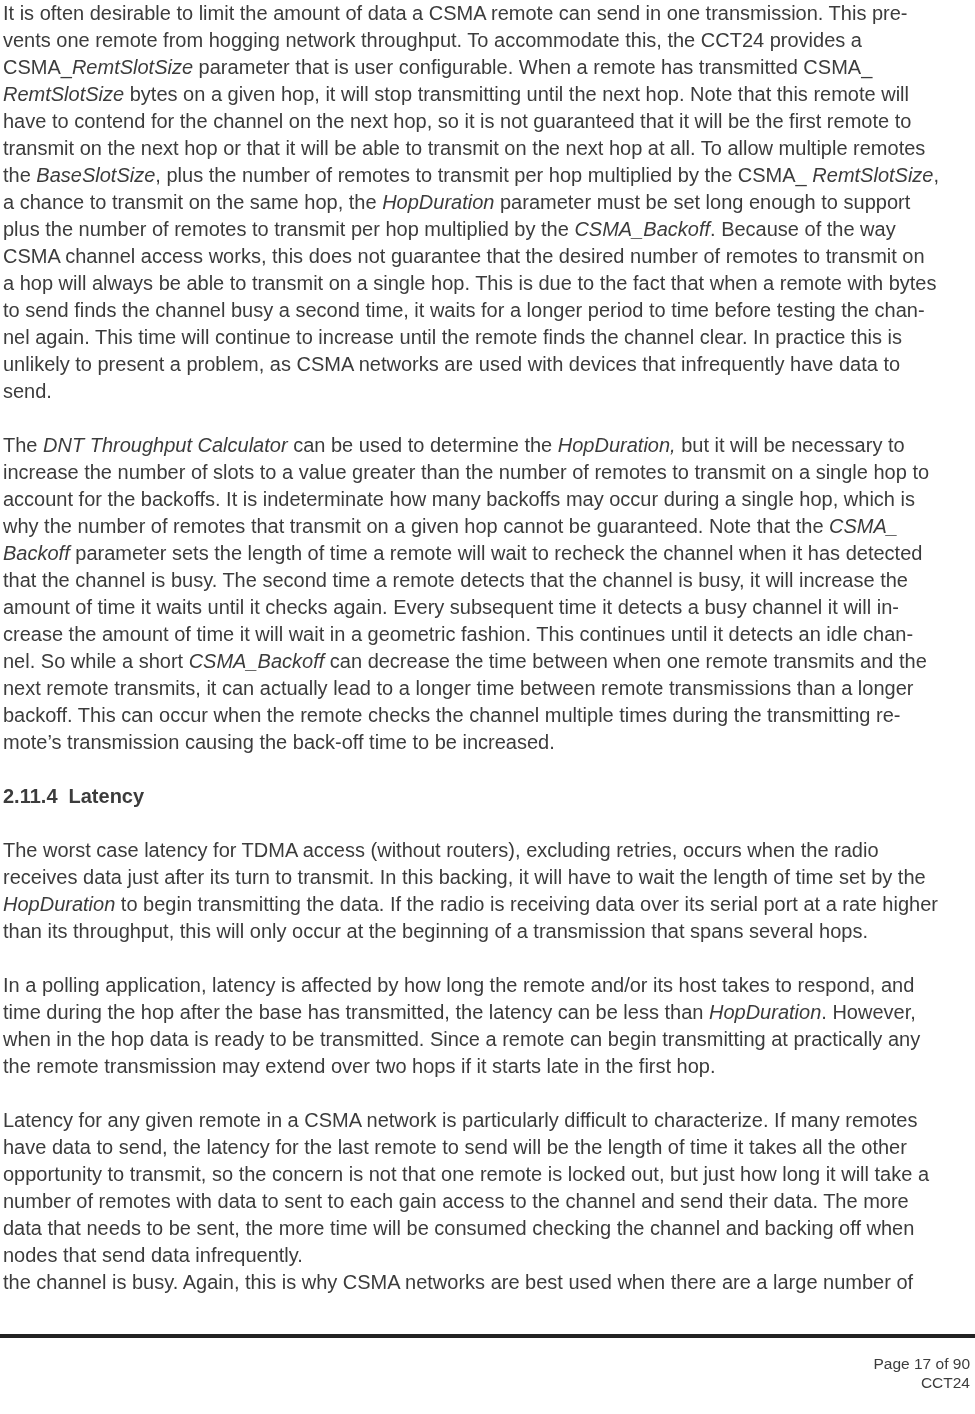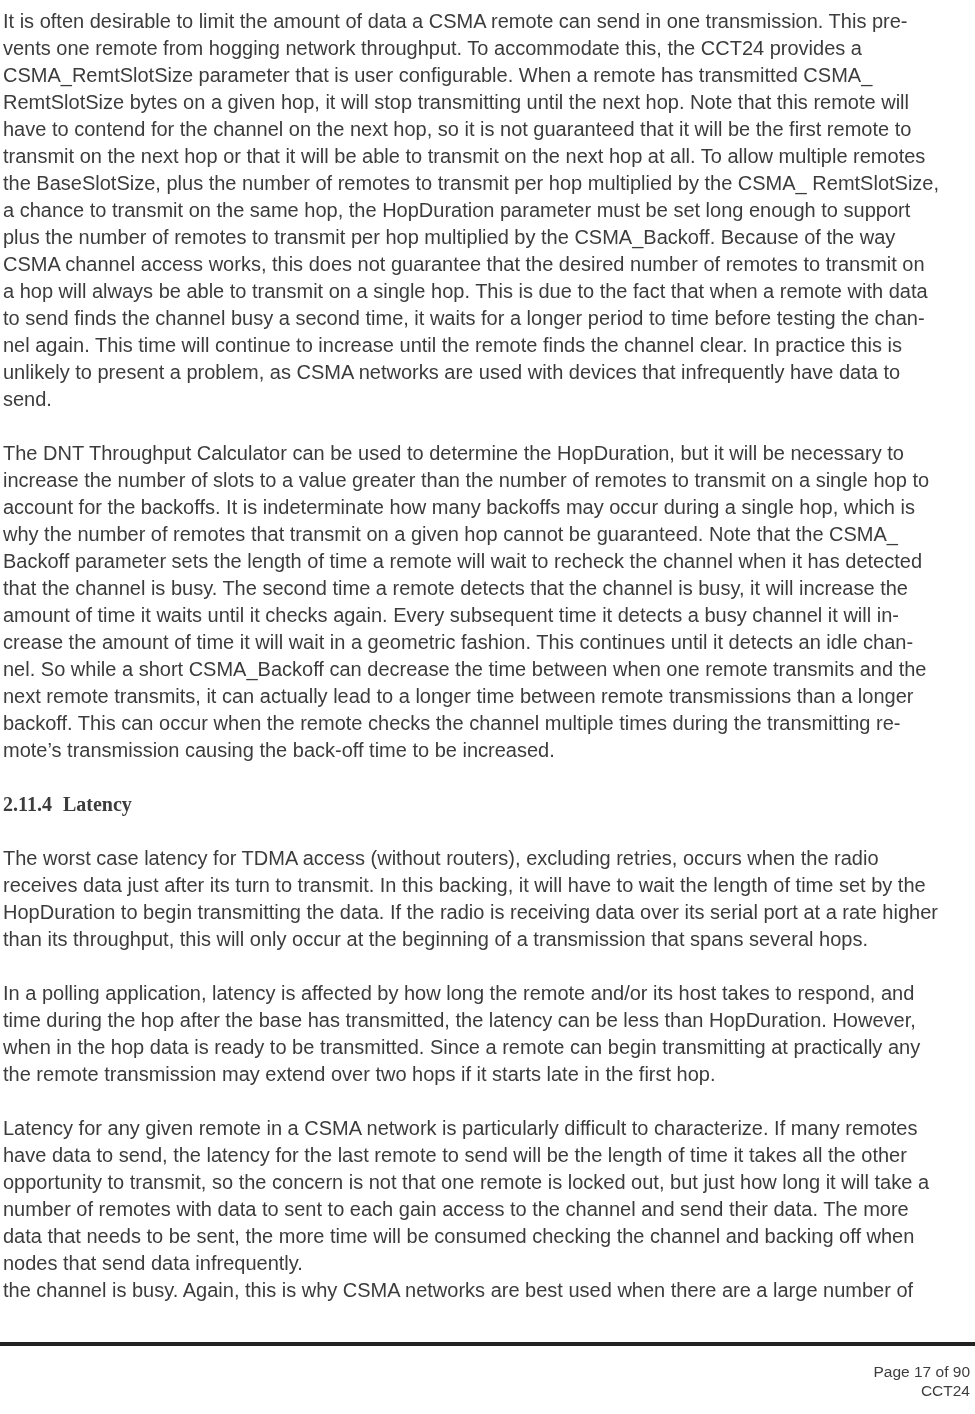--- a/index.html
+++ b/index.html
@@ -8,35 +8,34 @@
     background: #ffffff;
   }
   body {
     width: 975px;
     height: 1414px;
     overflow: hidden;
     font-family: "Liberation Sans", "DejaVu Sans", sans-serif;
     color: #3c3c3c;
   }
   .content {
-    padding: 8px 0 0 3px;
+    padding: 0 0 0 3px;
     font-size: 20px;
     line-height: 27px;
   }
   .para { margin: 0 0 27px 0; }
   .para.last { margin-bottom: 0; }
   .line { white-space: pre; }
-  .it { }
+  .it { font-style: italic; }
   .heading {
     font-size: 20px;
     line-height: 27px;
     font-weight: bold;
     margin: 0 0 27px 0;
     white-space: pre;
-    font-family: Liberation Serif, serif;
   }
   .heading .section-title { margin-left: 11px; }
   .footer-rule {
     margin-top: 38px;
     height: 4px;
     background: #222222;
   }
   .footer-text {
     margin-top: 16px;
     padding-right: 5px;
@@ -55,21 +54,21 @@
         <div class="line"><span>It is often desirable to limit the amount of data a CSMA remote can send in one transmission. This pre-</span></div>
         <div class="line"><span>vents one remote from hogging network throughput. To accommodate this, the CCT24 provides a</span></div>
         <div class="line"><span>CSMA_</span><span class="it">RemtSlotSize</span><span> parameter that is user configurable. When a remote has transmitted CSMA_</span></div>
         <div class="line"><span class="it">RemtSlotSize</span><span> bytes on a given hop, it will stop transmitting until the next hop. Note that this remote will</span></div>
         <div class="line"><span>have to contend for the channel on the next hop, so it is not guaranteed that it will be the first remote to</span></div>
         <div class="line"><span>transmit on the next hop or that it will be able to transmit on the next hop at all. To allow multiple remotes</span></div>
         <div class="line"><span>the </span><span class="it">BaseSlotSize</span><span>, plus the number of remotes to transmit per hop multiplied by the CSMA_ </span><span class="it">RemtSlotSize</span><span>,</span></div>
         <div class="line"><span>a chance to transmit on the same hop, the </span><span class="it">HopDuration</span><span> parameter must be set long enough to support</span></div>
         <div class="line"><span>plus the number of remotes to transmit per hop multiplied by the </span><span class="it">CSMA_Backoff</span><span>. Because of the way</span></div>
         <div class="line"><span>CSMA channel access works, this does not guarantee that the desired number of remotes to transmit on</span></div>
-        <div class="line"><span>a hop will always be able to transmit on a single hop. This is due to the fact that when a remote with data</span></div>
+        <div class="line"><span>a hop will always be able to transmit on a single hop. This is due to the fact that when a remote with bytes</span></div>
         <div class="line"><span>to send finds the channel busy a second time, it waits for a longer period to time before testing the chan-</span></div>
         <div class="line"><span>nel again. This time will continue to increase until the remote finds the channel clear. In practice this is</span></div>
         <div class="line"><span>unlikely to present a problem, as CSMA networks are used with devices that infrequently have data to</span></div>
         <div class="line"><span>send.</span></div>
       </div>
     <div class="para">
         <div class="line"><span>The </span><span class="it">DNT Throughput Calculator</span><span> can be used to determine the </span><span class="it">HopDuration,</span><span> but it will be necessary to</span></div>
         <div class="line"><span>increase the number of slots to a value greater than the number of remotes to transmit on a single hop to</span></div>
         <div class="line"><span>account for the backoffs. It is indeterminate how many backoffs may occur during a single hop, which is</span></div>
         <div class="line"><span>why the number of remotes that transmit on a given hop cannot be guaranteed. Note that the </span><span class="it">CSMA_</span></div>

